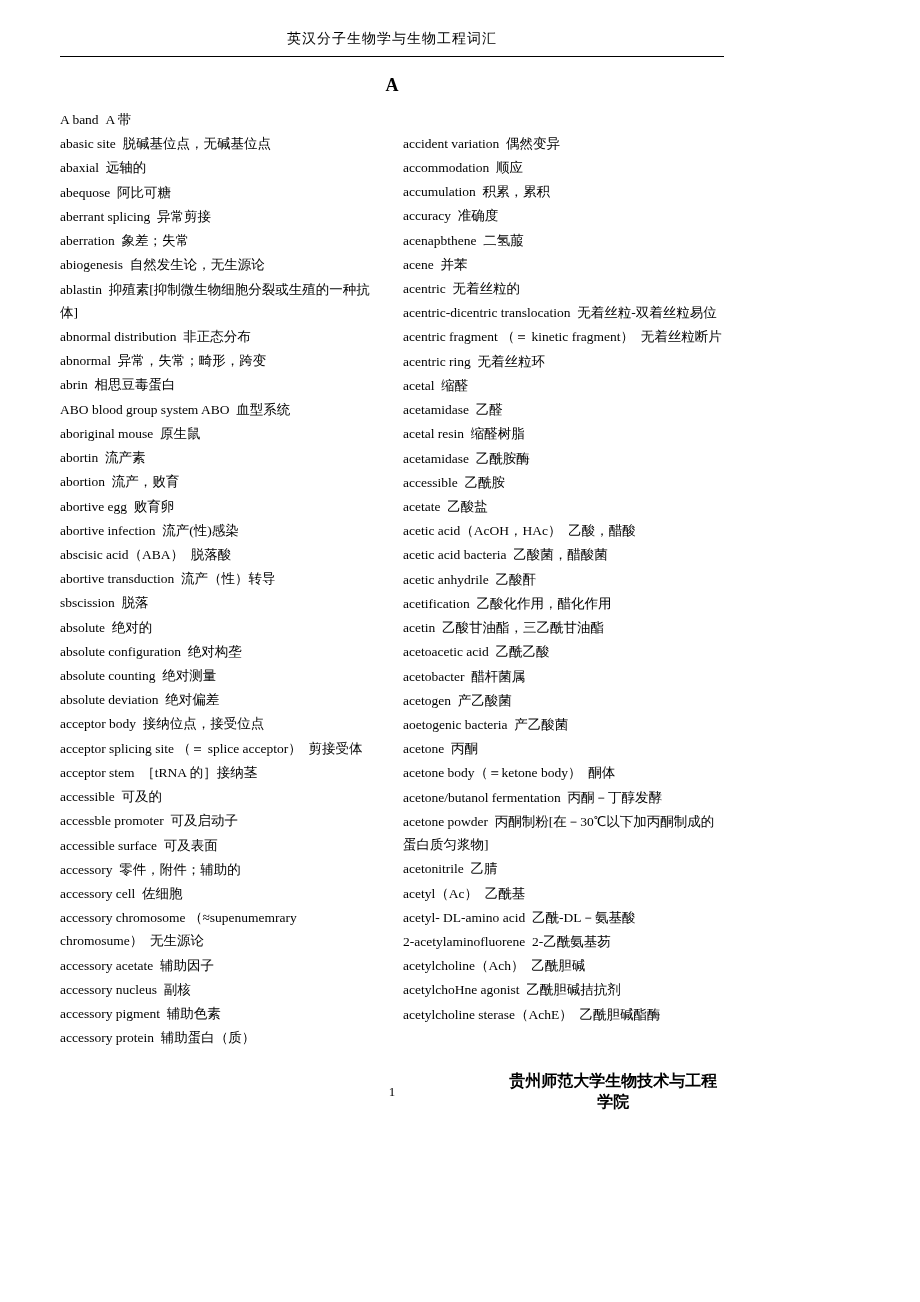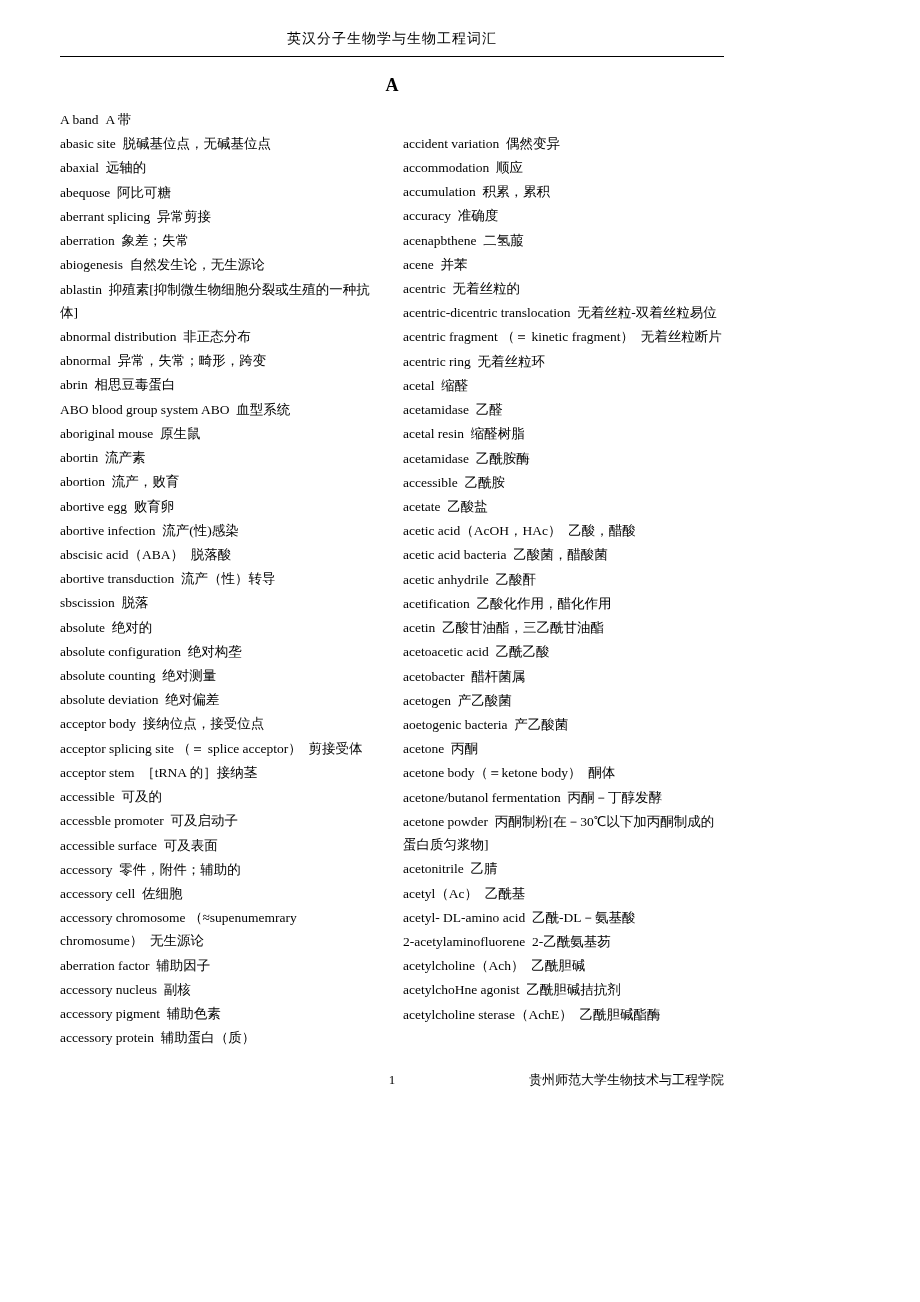--- a/index.html
+++ b/index.html
@@ -59,22 +59,23 @@
       margin-top: 20px;
       font-size: 13px;
       border-top: none;
     }
     .footer-page {
       flex: 1;
       text-align: center;
     }
     .footer-right {
       flex: 1;
-      text-align: right;
-      font-size: 13px;
+      text-align: center;
+      font-size: 16px;
+      font-weight: bold;
     }
     .footer-left {
       flex: 1;
     }
   </style>
 </head>
 <body>
 
 <div class="page">
   <div class="header">
@@ -111,21 +112,21 @@
         <div class="entry"><span class="en">absolute deviation</span>&nbsp;&nbsp;<span class="zh">绝对偏差</span></div>
         <div class="entry"><span class="en">acceptor body</span>&nbsp;&nbsp;<span class="zh">接纳位点，接受位点</span></div>
         <div class="entry"><span class="en">acceptor splicing site （＝ splice acceptor）</span>&nbsp;&nbsp;<span class="zh">剪接受体</span></div>
         <div class="entry"><span class="en">acceptor stem</span>&nbsp;&nbsp;<span class="zh">［tRNA 的］接纳茎</span></div>
         <div class="entry"><span class="en">accessible</span>&nbsp;&nbsp;<span class="zh">可及的</span></div>
         <div class="entry"><span class="en">accessble promoter</span>&nbsp;&nbsp;<span class="zh">可及启动子</span></div>
         <div class="entry"><span class="en">accessible surface</span>&nbsp;&nbsp;<span class="zh">可及表面</span></div>
         <div class="entry"><span class="en">accessory</span>&nbsp;&nbsp;<span class="zh">零件，附件；辅助的</span></div>
         <div class="entry"><span class="en">accessory cell</span>&nbsp;&nbsp;<span class="zh">佐细胞</span></div>
         <div class="entry"><span class="en">accessory chromosome （≈supenumemrary chromosume）</span>&nbsp;&nbsp;<span class="zh">无生源论</span></div>
-        <div class="entry"><span class="en">aberration factor</span>&nbsp;&nbsp;<span class="zh">辅助因子</span></div>
+        <div class="entry"><span class="en">accessory acetate</span>&nbsp;&nbsp;<span class="zh">辅助因子</span></div>
         <div class="entry"><span class="en">accessory nucleus</span>&nbsp;&nbsp;<span class="zh">副核</span></div>
         <div class="entry"><span class="en">accessory pigment</span>&nbsp;&nbsp;<span class="zh">辅助色素</span></div>
         <div class="entry"><span class="en">accessory protein</span>&nbsp;&nbsp;<span class="zh">辅助蛋白（质）</span></div>
       </div>
     <div class="col" id="right-col">
         <div class="entry"><span class="en">accident variation</span>&nbsp;&nbsp;<span class="zh">偶然变异</span></div>
         <div class="entry"><span class="en">accommodation</span>&nbsp;&nbsp;<span class="zh">顺应</span></div>
         <div class="entry"><span class="en">accumulation</span>&nbsp;&nbsp;<span class="zh">积累，累积</span></div>
         <div class="entry"><span class="en">accuracy</span>&nbsp;&nbsp;<span class="zh">准确度</span></div>
         <div class="entry"><span class="en">acenapbthene</span>&nbsp;&nbsp;<span class="zh">二氢菔</span></div>

